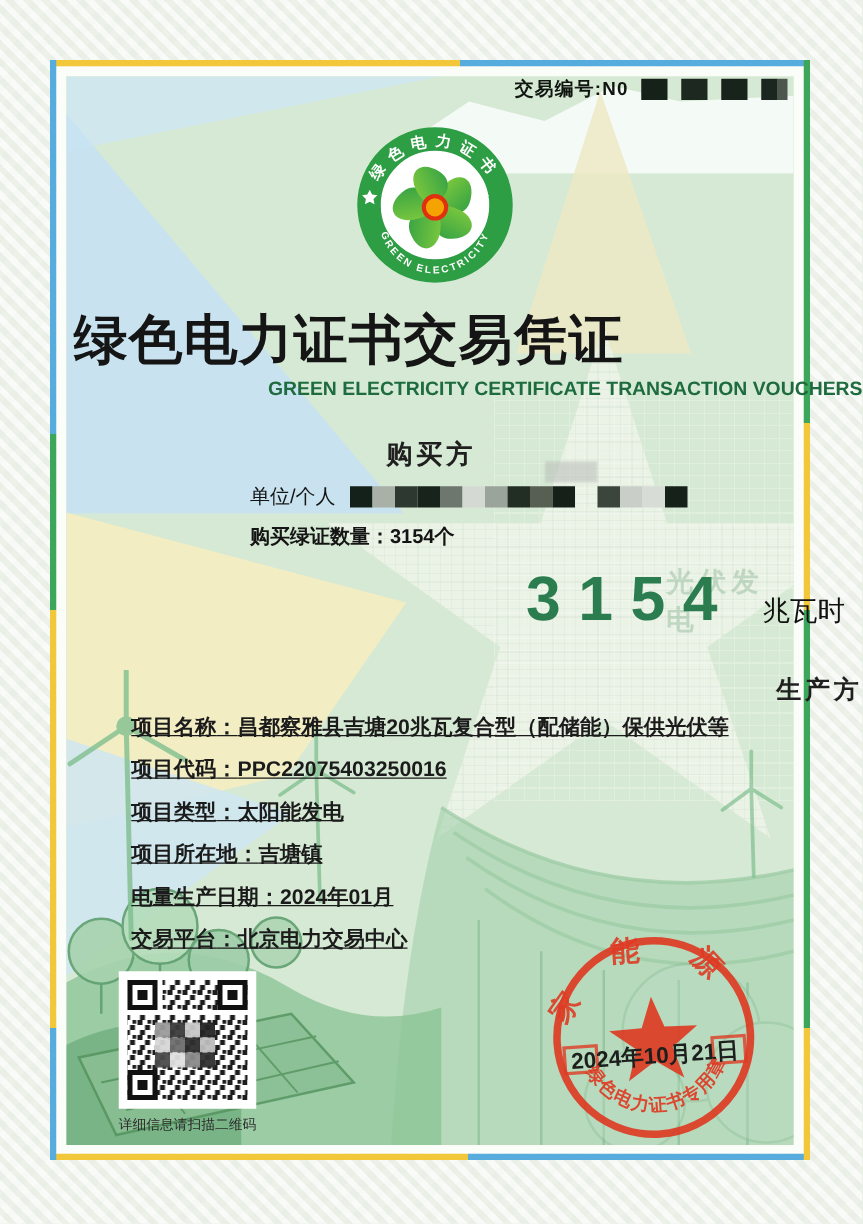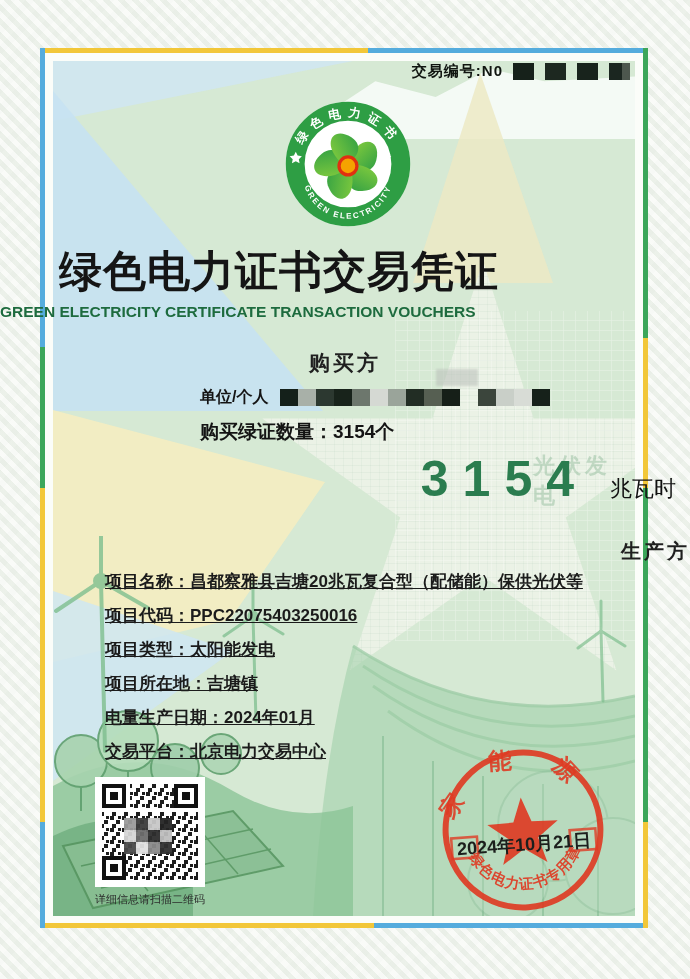--- a/index.html
+++ b/index.html
@@ -55,34 +55,34 @@
   
   .abs{position:absolute;z-index:5;}
   .txn{top:62px;right:60px;display:flex;align-items:center;gap:10px;justify-content:space-between;}
   .txn .t{font-size:15px;font-weight:bold;color:#101510;letter-spacing:1px;}
   .txn .blocks{display:flex;gap:11px;}
   .txn .blocks i{display:block;width:21px;height:17px;}
   .tb1{background:#16211a;} .tb2{background:#1d2820;} .tb3{background:#18231c;}
   .tb4{background:linear-gradient(90deg,#1b2620 0 60%,#4d574e 60% 100%);}
   .logo-wrap{left:282px;top:98px;width:132px;height:132px;}
   .cert-title{left:0;top:243px;width:558px;text-align:center;font-size:43px;font-weight:bold;color:#151515;letter-spacing:1px;}
-  .cert-sub{left:0;top:303px;width:690px;text-align:left;font-size:15.5px;font-weight:bold;color:#1d6b3e;}
+  .cert-sub{left:0;top:303px;width:690px;text-align:right;font-size:15.5px;font-weight:bold;color:#1d6b3e;}
   .buyer-head{left:0;top:349px;width:690px;text-align:center;font-size:21px;font-weight:600;color:#1f1f1f;letter-spacing:3px;}
   .smudge{left:436px;top:369px;width:42px;height:17px;background:#b9bfb9;opacity:.55;filter:blur(1px);z-index:4;}
   .unit-row{left:200px;top:387px;display:flex;align-items:center;}
-  .unit-row .lbl{font-size:16px;font-weight:bold;color:#141414;}
+  .unit-row .lbl{font-size:16px;font-weight:normal;color:#141414;}
   .unit-row .blocks{display:flex;margin-left:12px;align-items:center;}
   .unit-row .blocks i{display:block;width:18px;height:17px;}
   .g1{background:#14201a;} .g2{background:#a8b0a8;} .g3{background:#2c3830;}
   .g4{background:#18231b;} .g5{background:#6d776d;} .g6{background:#d5d9d3;}
   .g7{background:#9aa49a;} .g8{background:#222d24;} .g9{background:#565f52;}
   .g10{background:#161f18;} .g11{background:#3b453c;} .g12{background:#c9cfc8;}
   .g13{background:#d8dcd6;} .g14{background:#16211a;}
   .gap{width:22px;height:17px;}
-  .qty-row{left:200px;top:419px;font-size:19px;font-weight:bold;color:#141414;}
+  .qty-row{left:200px;top:419px;font-size:16px;font-weight:bold;color:#141414;}
   .amount{left:0;top:450px;width:676px;display:flex;justify-content:flex-end;align-items:baseline;}
   .amount .num{font-size:50px;font-weight:600;color:#2b7d4f;letter-spacing:14px;}
   .amount .unit{font-size:22px;font-weight:normal;color:#111;margin-left:22px;}
   .prod-head{left:0;top:538px;width:690px;text-align:right;font-size:20px;font-weight:700;color:#1f1f1f;letter-spacing:3px;}
   .fields{left:105px;top:570px;}
   .fields .row{height:34px;font-size:17px;font-weight:600;color:#1b1b1b;white-space:nowrap;text-decoration:underline;}
   .qr-box{left:98px;top:780px;width:104px;height:104px;background:#fff;box-shadow:0 0 0 3px #fff;}
   .qr-caption{left:70px;top:892px;width:160px;text-align:center;font-size:11px;color:#2b2b2b;}
   .stamp-wrap{left:437px;top:744px;width:172px;height:172px;transform:rotate(-4deg);opacity:.93;}
 </style>

